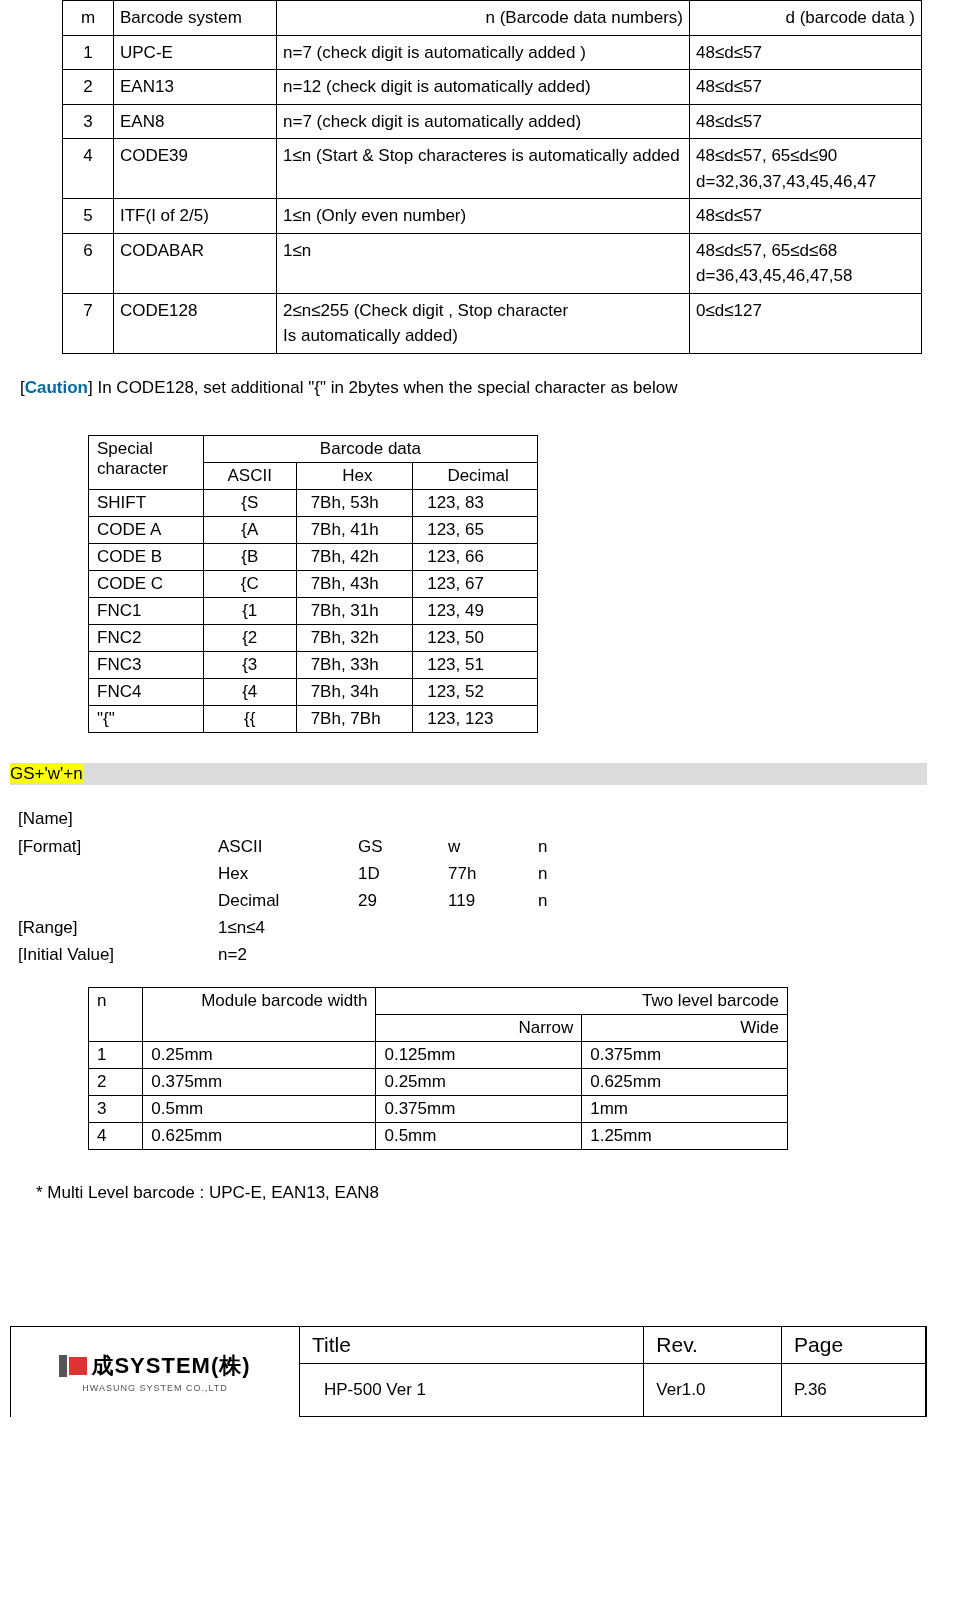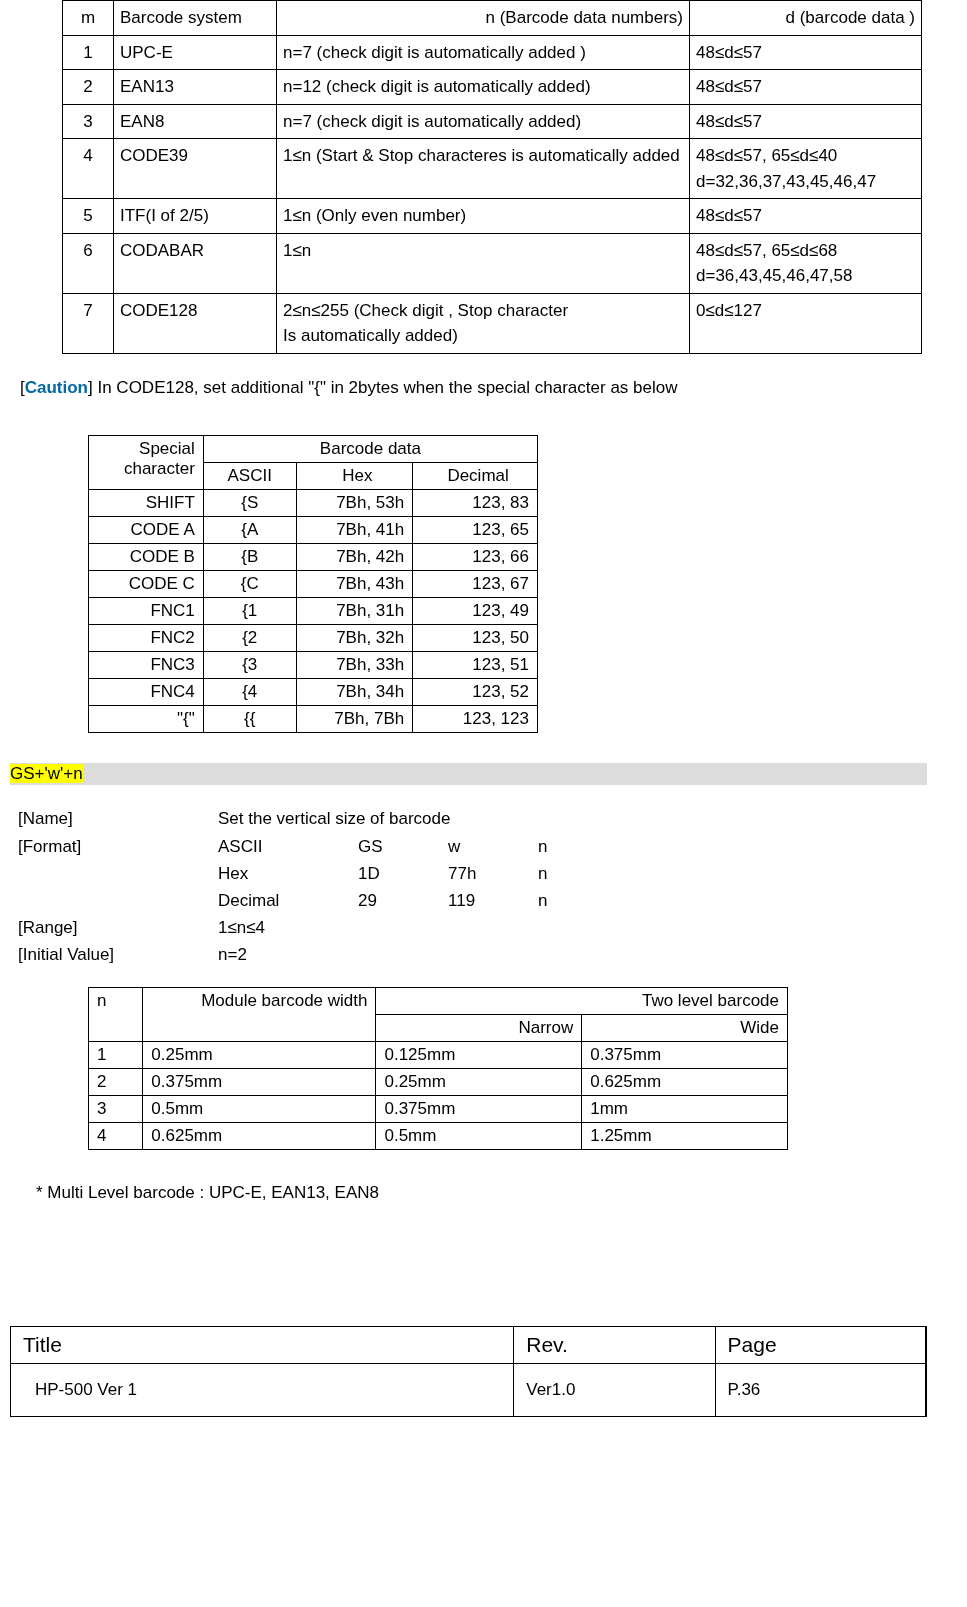--- a/index.html
+++ b/index.html
@@ -15,21 +15,21 @@
   .t1{width:860px;margin-left:52px}
   .t1 td{border:1px solid #000;padding:4px 6px;vertical-align:top;line-height:1.5}
   .t1 .c0{width:38px;text-align:center}
   .t1 .c1{width:150px}
   .t1 .c2{width:400px}
   .t1 .c3{}
   .t1 .hc{text-align:right}
   .caution-line{margin:22px 0 0 10px;line-height:1.4}
   .caution-red{color:#0369a1;font-weight:bold}
   .t2{margin:36px 0 0 78px;width:450px}
-  .t2 td{border:1px solid #000;padding:3px 8px;vertical-align:top;text-align:right}
+  .t2 td{border:1px solid #000;padding:3px 8px;vertical-align:top;text-align:left}
   .t2 .hd{text-align:center}
   .t2 .c0{width:110px}
   .t2 .c1{width:90px;text-align:center}
   .t2 .c2{width:120px;padding-left:14px}
   .t2 .c3{width:120px;padding-left:14px}
   .sec-band{
     margin-top:30px;
     background:#dcdcdc;
     width:100%;
     line-height:1.3;
@@ -106,21 +106,21 @@
       <tr>
         <td class="c0">3</td>
         <td class="c1">EAN8</td>
         <td class="c2" style="white-space:pre-line">n=7 (check digit is automatically added)</td>
         <td class="c3">48≤d≤57</td>
       </tr>
       <tr>
         <td class="c0">4</td>
         <td class="c1">CODE39</td>
         <td class="c2" style="white-space:pre-line">1≤n (Start &amp; Stop characteres is automatically added</td>
-        <td class="c3">48≤d≤57, 65≤d≤40 d=32,36,37,43,45,46,47</td>
+        <td class="c3">48≤d≤57, 65≤d≤90 d=32,36,37,43,45,46,47</td>
       </tr>
       <tr>
         <td class="c0">5</td>
         <td class="c1">ITF(I of 2/5)</td>
         <td class="c2" style="white-space:pre-line">1≤n   (Only even number)</td>
         <td class="c3">48≤d≤57</td>
       </tr>
       <tr>
         <td class="c0">6</td>
         <td class="c1">CODABAR</td>
@@ -211,21 +211,20 @@
     </tbody>
 </table>
 
 <div class="sec-band">
   <span class="hl">GS+'w'+n</span>
 </div>
 
 <div class="block">
   <div class="row">
     <div class="lab">[Name]</div>
-    <div>Set the vertical size of barcode</div>
   </div>
   <div class="row">
     <div class="lab">[Format]</div>
     <div id="fmt-rows">
         <div class="fmt">
           <div class="fc0">ASCII</div>
           <div class="fc1">GS</div>
           <div class="fc2">w</div>
           <div class="fc3">n</div>
         </div>
@@ -291,20 +290,30 @@
         <td class="c3">1.25mm</td>
       </tr>
     </tbody>
 </table>
 
 <div class="notes">
   <div>* Multi Level barcode : UPC-E, EAN13, EAN8</div>
 </div>
 
 <div class="footer">
+  <div class="logo">
+    <div class="l1">
+      <span style="display:flex;align-items:center">
+          <span style="width:8px;height:22px;background:#555;display:inline-block;margin-right:2px"></span>
+          <span class="redsq"></span>
+        </span>
+      <span>成SYSTEM(株)</span>
+    </div>
+    <div class="l2">HWASUNG SYSTEM CO.,LTD</div>
+  </div>
   <table>
     <tbody>
         <tr class="h">
       <td style="width:55%">Title</td>
       <td style="width:22%">Rev.</td>
       <td>Page</td>
     </tr>
     <tr class="big">
       <td style="padding-left:24px">HP-500 Ver 1</td>
       <td>Ver1.0</td>

